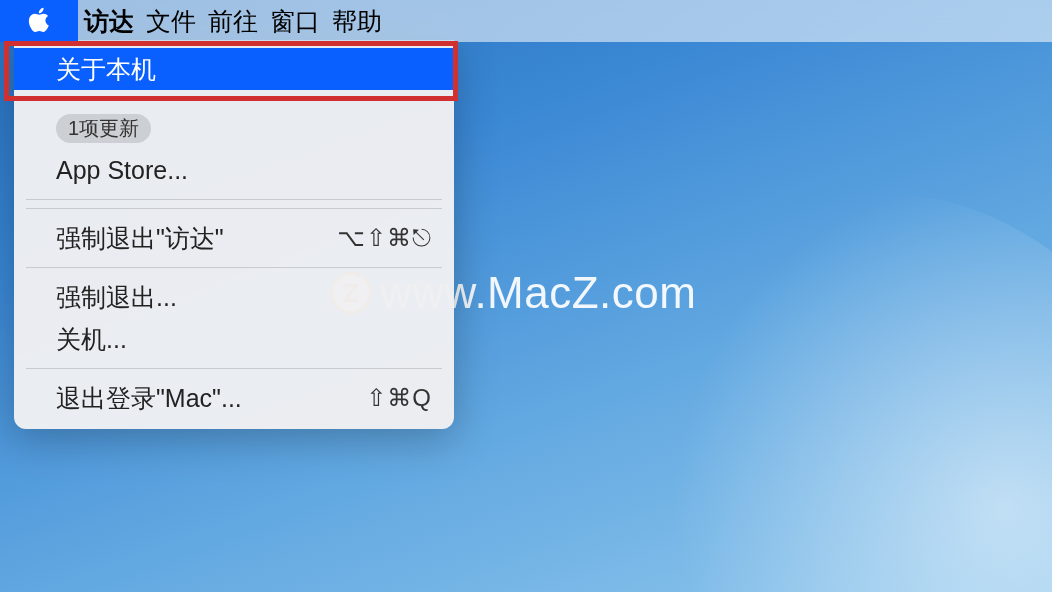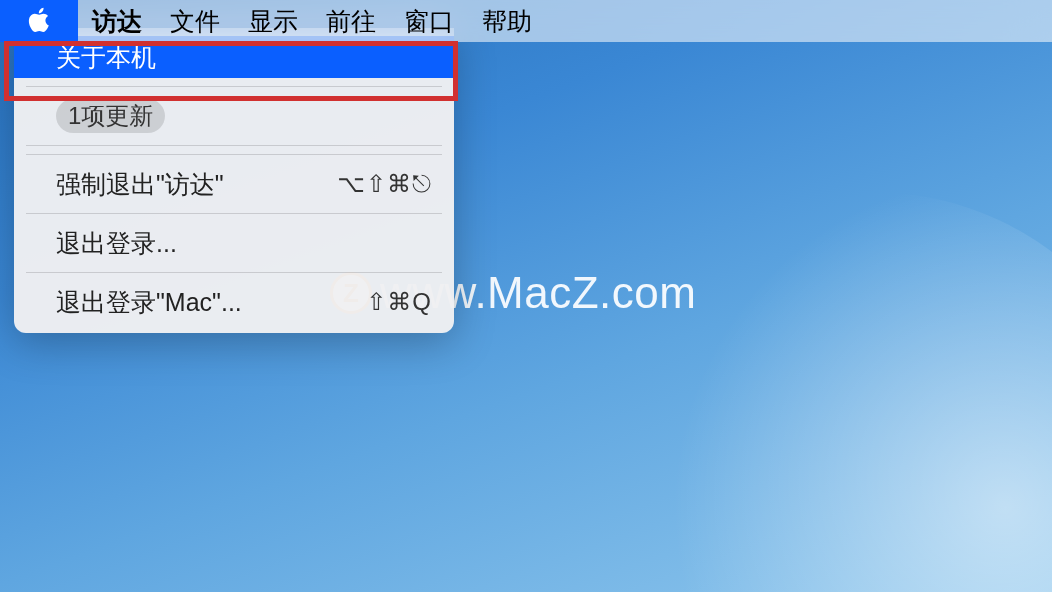--- a/index.html
+++ b/index.html
@@ -49,33 +49,33 @@
       display: flex;
       align-items: center;
       justify-content: center;
     }
     .apple-logo-wrap svg {
       width: 26px;
       height: 30px;
       fill: #fff;
     }
     .menubar-item {
-      padding: 0 14px;
+      padding: 0 6px;
       height: 42px;
       display: flex;
       align-items: center;
       cursor: default;
     }
     .menubar-item.app {
       font-weight: 600;
     }
     .dropdown {
       position: absolute;
       left: 14px;
-      top: 28px;
+      top: 40px;
       width: 440px;
       background: rgba(240,240,242,0.97);
       border-radius: 0 0 12px 12px;
       box-shadow: 0 10px 40px rgba(0,0,0,0.25);
       padding: 8px 0 10px 0;
       z-index: 9;
       font-size: 25px;
       color: #222;
     }
     .dropdown-item {
@@ -102,21 +102,21 @@
       z-index: 20;
     }
     .dropdown-sep {
       height: 1px;
       background: rgba(0,0,0,0.14);
       margin: 8px 12px;
     }
     .badge {
       background: rgba(0,0,0,0.12);
       color: #333;
-      font-size: 24px;
+      font-size: 20px;
       padding: 1px 12px;
       border-radius: 20px;
     }
     .shortcut {
       font-size: 24px;
       color: #333;
       letter-spacing: 1px;
       text-align: right;
       min-width: 100px;
     }
@@ -162,43 +162,48 @@
 </div>
 
 <div class="menubar">
   <div class="apple-logo-wrap">
     <svg viewBox="0 0 170 200">
       <path d="M150.4 130.7c-3.6 8.3-5.3 12-10 19.3-6.5 10.2-15.7 23-27.1 23.1-10.1.1-12.7-6.6-26.4-6.5-13.7.1-16.6 6.6-26.7 6.5-11.4-.1-20.1-11.6-26.6-21.8C15.3 122.9 13.4 89.2 24.6 71.3c7.9-12.7 20.5-20.1 32.3-20.1 12 0 19.6 6.6 29.5 6.6 9.6 0 15.5-6.6 29.4-6.6 10.5 0 21.6 5.7 29.6 15.6-26 14.2-21.8 51.3 5 63.9zM107.6 37.1c5.1-6.5 9-15.8 7.6-25.1-8.2.6-17.8 5.8-23.4 12.6-5.1 6.2-9.3 15.4-7.7 24.3 9 .3 18.3-5 23.5-11.8z"></path>
     </svg>
   </div>
   <div class="menubar-item app">访达</div>
   <div class="menubar-item">文件</div>
-  <div class="menubar-item">显示</div>
   <div class="menubar-item">前往</div>
   <div class="menubar-item">窗口</div>
   <div class="menubar-item">帮助</div>
 </div>
 
 <div class="dropdown">
   <div class="dropdown-item selected">
     <span>关于本机</span>
   </div>
   <div class="dropdown-sep"></div>
   <div class="dropdown-item">
     <span class="badge">1项更新</span>
   </div>
+  <div class="dropdown-item">
+    <span>App Store...</span>
+  </div>
   <div class="dropdown-sep"></div>
   <div class="dropdown-sep"></div>
   <div class="dropdown-item">
     <span>强制退出"访达"</span>
     <span class="shortcut">⌥⇧⌘⎋</span>
   </div>
   <div class="dropdown-sep"></div>
   <div class="dropdown-item">
-    <span>退出登录...</span>
+    <span>强制退出...</span>
+  </div>
+  <div class="dropdown-item">
+    <span>关机...</span>
   </div>
   <div class="dropdown-sep"></div>
   <div class="dropdown-item">
     <span>退出登录"Mac"...</span>
     <span class="shortcut">⇧⌘Q</span>
   </div>
 </div>
 
 <div class="highlight-box"></div>
 

